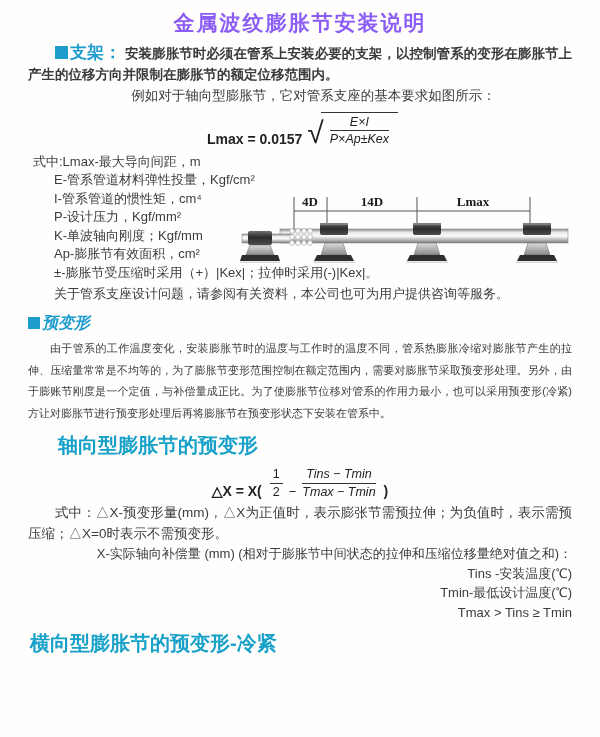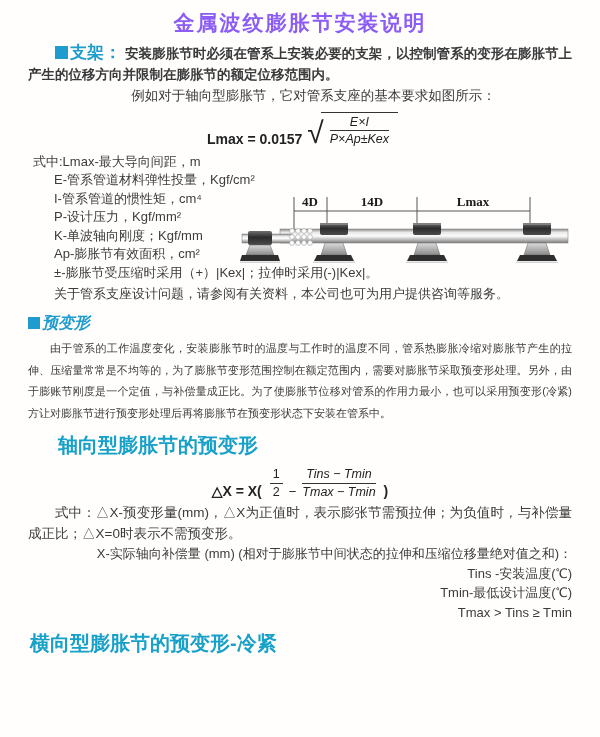--- a/index.html
+++ b/index.html
@@ -181,21 +181,21 @@
       <span class="den">2</span>
     </span>
     <span class="fop">−</span>
     <span class="frac">
       <span class="num">Tins − Tmin</span>
       <span class="den">Tmax − Tmin</span>
     </span>
     <span class="flhs">)</span>
   </div>
 
-  <p class="axial-para indent justify">式中：△X-预变形量(mm)，△X为正值时，表示膨张节需预拉伸；为负值时，与补偿量成正比；△X=0时表示不需预变形。</p>
+  <p class="axial-para indent justify">式中：△X-预变形量(mm)，△X为正值时，表示膨张节需预拉伸；为负值时，表示需预压缩；△X=0时表示不需预变形。</p>
   <div class="axial-defs">
     <div class="d">X-实际轴向补偿量 (mm) (相对于膨胀节中间状态的拉伸和压缩位移量绝对值之和)：</div>
     <div class="d">Tins -安装温度(℃)</div>
     <div class="d">Tmin-最低设计温度(℃)</div>
     <div class="d">Tmax &gt; Tins ≥ Tmin</div>
   </div>
 
   <h3 class="sub flush">横向型膨胀节的预变形-冷紧</h3>
 
  </div>

